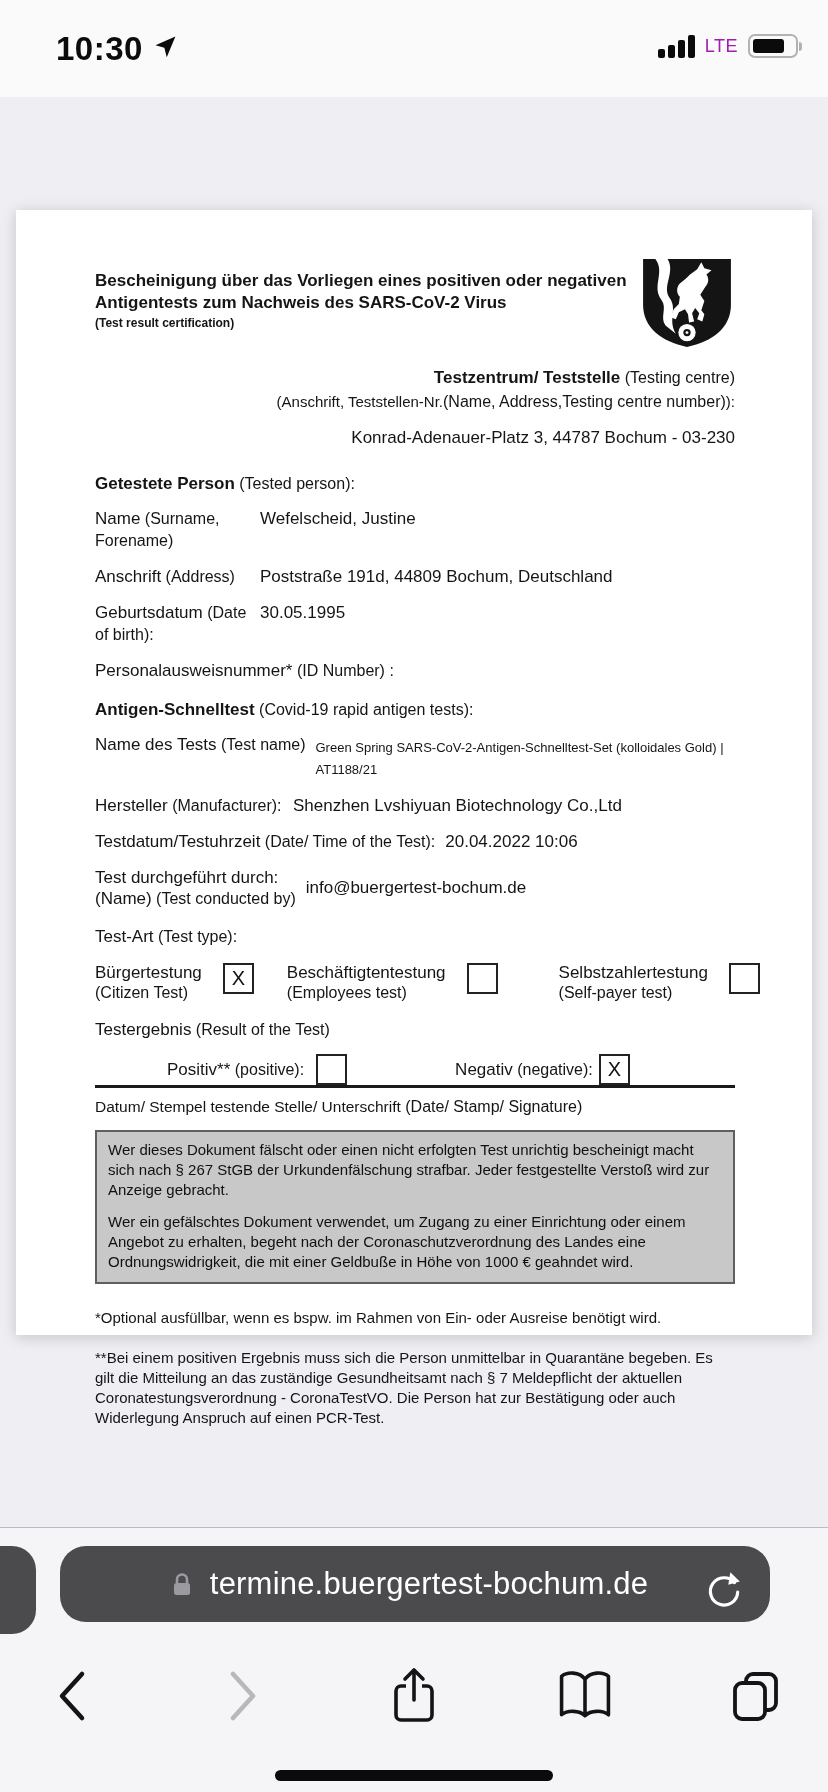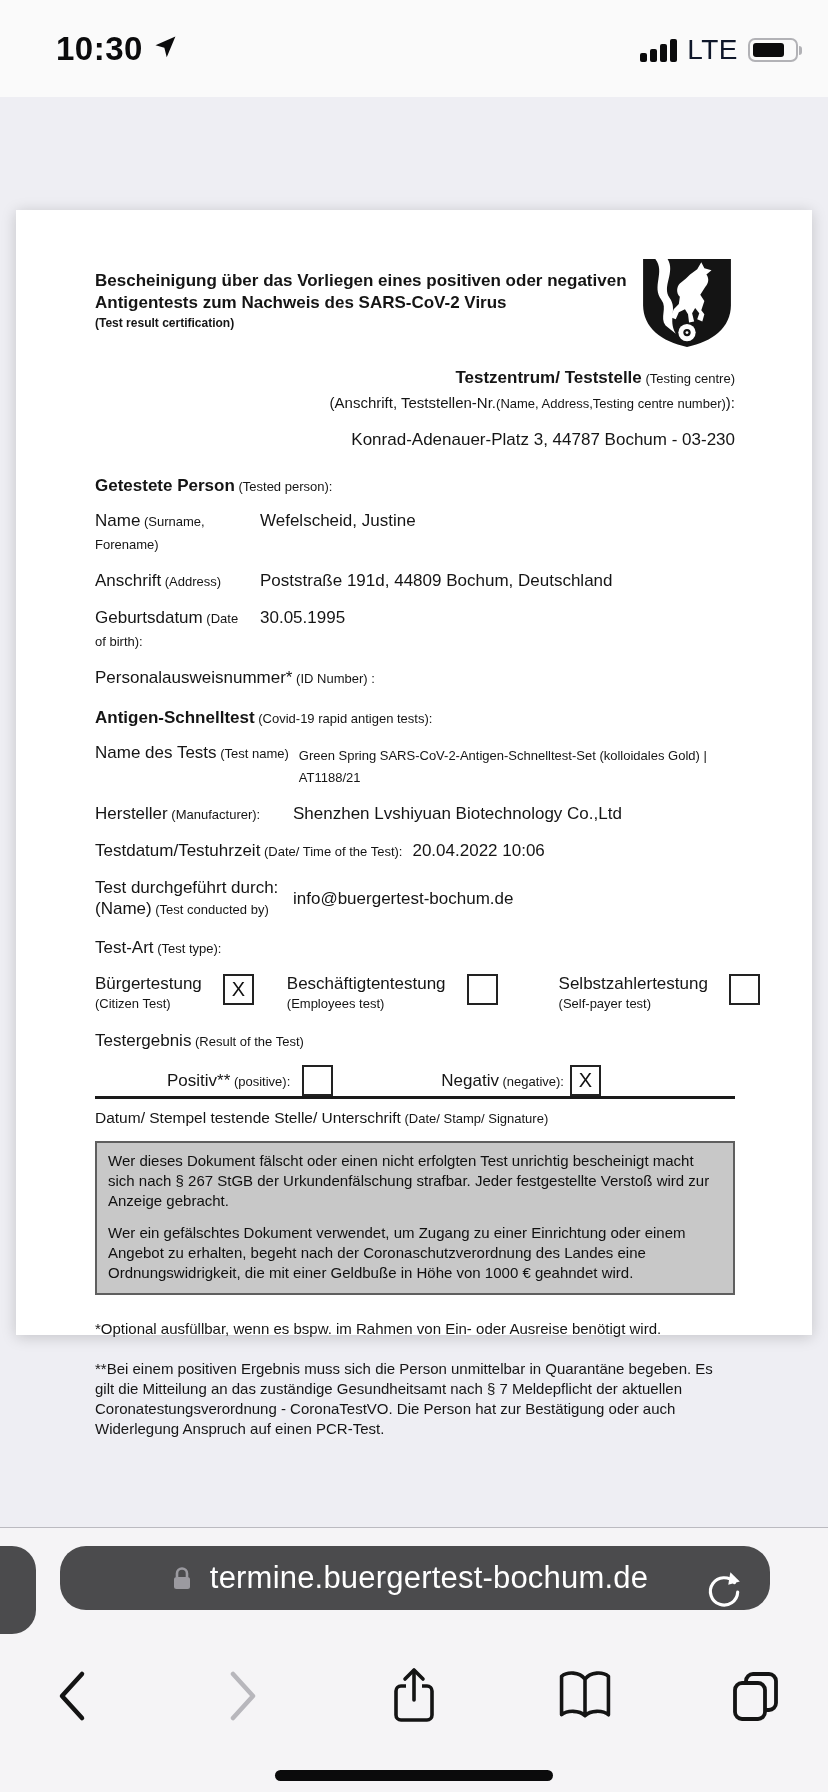--- a/index.html
+++ b/index.html
@@ -7,29 +7,29 @@
   body { font-family:"Liberation Sans", sans-serif; }
   .screen { position:relative; width:828px; height:1792px; background:#eeeef3; overflow:hidden; margin:0 auto; }
 
   
   .status-bar { position:absolute; top:0; left:0; right:0; height:97px; background:#fafafa; z-index:5; }
   .sb-time { position:absolute; left:56px; top:30px; font-size:33px; font-weight:700; color:#0b0b0c; letter-spacing:0.5px; }
   .sb-loc { position:absolute; left:152px; top:34px; }
   .sb-right { position:absolute; right:26px; top:34px; display:flex; align-items:center; gap:10px; }
   .sb-signal { display:flex; align-items:flex-end; gap:3px; height:23px; }
   .sb-signal i { display:block; width:7px; background:#0b0b0c; border-radius:2px; }
-  .sb-lte { font-size:28px; color:#0f172a; letter-spacing:0.5px; }
+  .sb-lte { font-size:18px; color:#a21caf; letter-spacing:0.5px; }
   .sb-batt { position:relative; width:50px; height:24px; border:2px solid #b2b2b6; border-radius:7px; }
   .sb-batt i { position:absolute; left:3px; top:3px; bottom:3px; width:68%; background:#0b0b0c; border-radius:3px; }
   .sb-batt-cap { width:3px; height:9px; background:#b2b2b6; border-radius:0 3px 3px 0; margin-left:1px; }
 
   
   .pdf-page { position:absolute; left:16px; right:16px; top:210px; height:1125px; background:#fff;
               box-shadow:0 2px 14px rgba(0,0,0,0.18); padding:48px 77px 0 79px; color:#151515; }
-  .sm { font-size:13px; font-weight:400; }
+  .sm { font-size:16px; font-weight:400; }
 
   .doc-header { display:flex; justify-content:space-between; }
   .doc-title-block { margin-top:12px; width:540px; }
   .doc-title { font-size:17px; font-weight:700; line-height:22px; }
   .doc-title-sub { font-size:12px; font-weight:700; margin-top:2px; }
   .coat { width:96px; height:94px; margin-top:-2px; }
 
   .centre { text-align:right; margin-top:16px; line-height:24px; }
   .centre .l1 { font-size:17px; font-weight:700; }
   .centre .l2 { font-size:15px; }
@@ -67,21 +67,21 @@
 
   .warning-box { margin-top:14px; background:#c8c8c8; border:2px solid #5f5f5f; padding:8px 11px 10px 11px;
                  font-size:15px; line-height:20px; color:#101010; }
   .warning-box p + p { margin-top:12px; }
 
   .note { font-size:15px; line-height:20px; margin-top:24px; }
 
   
   .chrome { position:absolute; left:0; right:0; bottom:0; height:265px; background:#f5f4f6; border-top:1px solid #bbbac0; }
   .prev-tab { position:absolute; left:-26px; top:18px; width:62px; height:88px; background:#4b4b4d; border-radius:24px; }
-  .url-pill { position:absolute; left:60px; top:18px; width:710px; height:64px; background:#4b4b4d; border-radius:26px;
+  .url-pill { position:absolute; left:60px; top:18px; width:710px; height:76px; background:#4b4b4d; border-radius:26px;
               display:flex; align-items:center; justify-content:center; }
   .url-text { color:#fff; font-size:31px; margin:0 14px; letter-spacing:0.2px; }
   .reload { position:absolute; right:26px; top:22px; }
   .toolbar { position:absolute; left:0; right:0; top:128px; height:80px; display:flex; justify-content:space-between;
              padding:0 40px; align-items:center; }
   .tb-btn { width:64px; height:64px; display:flex; align-items:center; justify-content:center; }
   .home-indicator { position:absolute; left:50%; transform:translateX(-50%); bottom:11px; width:278px; height:11px;
                     background:#0b0b0c; border-radius:6px; }
 </style>
 </head>

